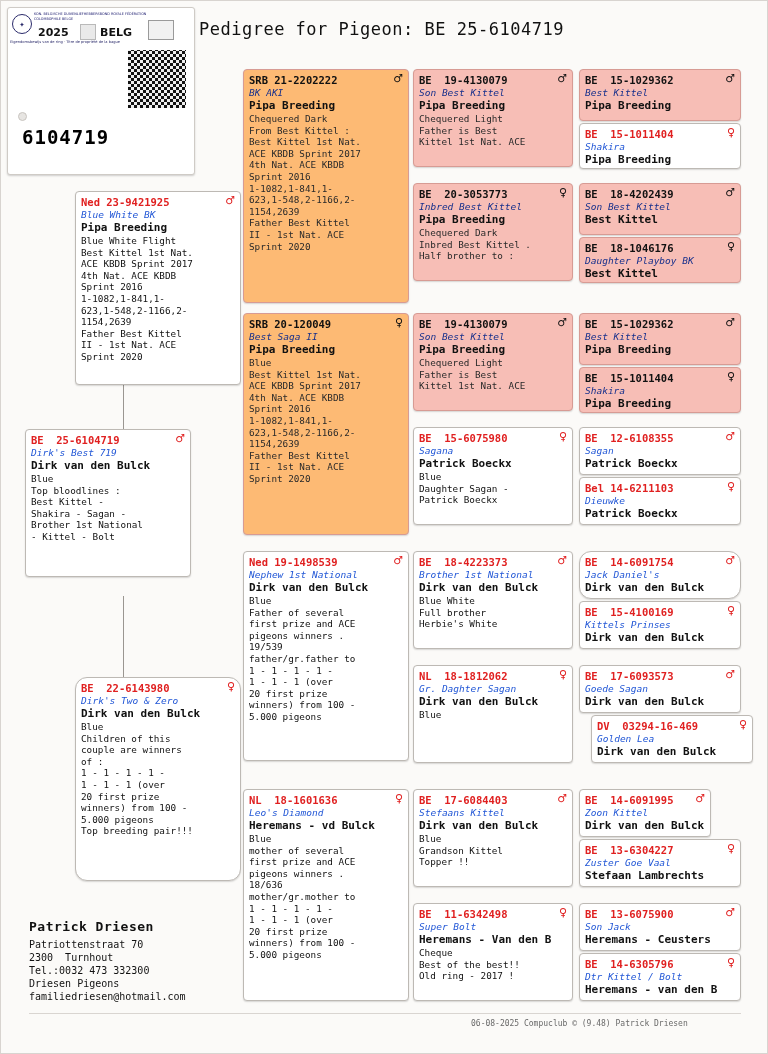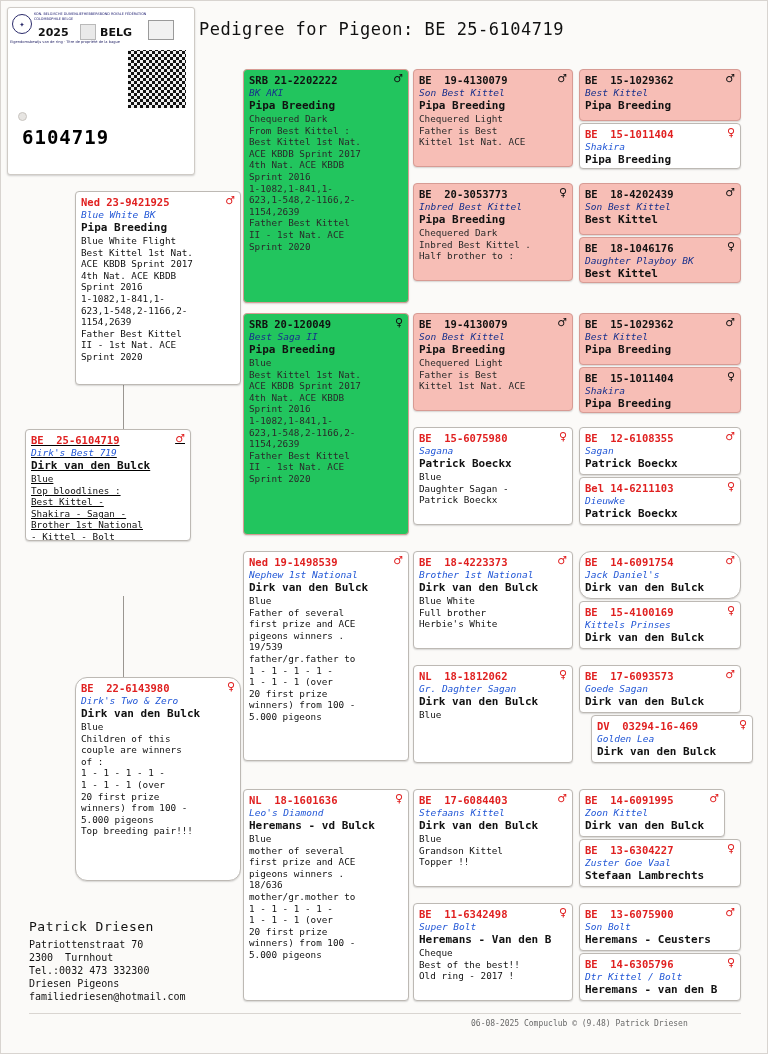--- a/index.html
+++ b/index.html
@@ -84,21 +84,21 @@
   
   .box {
     position:absolute;
     background:#ffffff;
     border:1px solid #bdb9b4;
     border-radius:4px;
     box-shadow:0 1px 1.5px rgba(0,0,0,.15);
     padding:4px 5px 3px 5px;
     overflow:hidden;
   }
-  .box.pink { background:#22c55e; border-color:#d79b94; }
+  .box.pink { background:#fdba74; border-color:#d79b94; }
   .box.pinkish { background:#f7beb6; border-color:#d79b94; }
 
   .hdr { display:flex; align-items:flex-start; }
   .ring {
     font-family:"DejaVu Sans Mono", monospace;
     font-size:10.5px; font-weight:bold; color:#e02020;
     white-space:pre;
     flex:1 1 auto;
   }
   .box.pink .ring, .box.pinkish .ring { color:#111; }
@@ -128,21 +128,21 @@
   .box.pink .lines, .box.pinkish .lines { color:#2a2a2a; }
 
   
   .conn { position:absolute; background:#9a9691; }
 
   
   .footer {
     position:absolute; left:28px; top:918px; width:230px;
   }
   .footer .fname {
-    font-family:"DejaVu Sans Mono", monospace; font-weight:normal;
+    font-family:"DejaVu Sans Mono", monospace; font-weight:bold;
     font-size:13px; color:#111; letter-spacing:.5px;
   }
   .footer .flines {
     font-family:"DejaVu Sans Mono", monospace; font-size:10px;
     color:#111; line-height:13px; margin-top:4px; white-space:pre-wrap;
   }
   .botbar {
     position:absolute; left:470px; top:1018px;
     font-family:"DejaVu Sans Mono", monospace; font-size:8px; color:#6a6a6a;
   }
@@ -171,21 +171,21 @@
   </div>
 
   <div class="title">Pedigree for Pigeon: BE  25-6104719</div>
 
   <div class="conn" style="left:122px; top:300px; width:1px; height:150px;"></div>
   <div class="conn" style="left:122px; top:300px; width:62px; height:1px;"></div>
   <div class="conn" style="left:122px; top:450px; width:62px; height:1px;"></div>
   <div class="conn" style="left:122px; top:595px; width:1px; height:110px;"></div>
   <div class="conn" style="left:122px; top:705px; width:62px; height:1px;"></div>
 
-  <div class="box" style="left:24px; top:428px; width:166px; height:112px;text-decoration:underline;">
+  <div class="box" style="left:24px; top:428px; width:166px; height:148px;">
     <div class="hdr">
         <span class="ring">BE  25-6104719</span>
         <span class="sexm">♂</span>
       </div>
     <div class="name">Dirk's Best 719</div>
     <div class="owner">Dirk van den Bulck</div>
     <div class="lines">Blue
 Top bloodlines :
 Best Kittel -
 Shakira - Sagan -
@@ -502,21 +502,21 @@
   </div>
   <div class="box" style="left:578px; top:714px; width:162px; height:48px;margin-left:12px;">
     <div class="hdr">
         <span class="ring">DV  03294-16-469</span>
         <span class="sexf">♀</span>
       </div>
     <div class="name">Golden Lea</div>
     <div class="owner">Dirk van den Bulck</div>
   </div>
 
-  <div class="box" style="left:578px; top:788px; width:146px; height:48px;">
+  <div class="box" style="left:578px; top:788px; width:132px; height:48px;">
     <div class="hdr">
         <span class="ring">BE  14-6091995</span>
         <span class="sexm">♂</span>
       </div>
     <div class="name">Zoon Kittel</div>
     <div class="owner">Dirk van den Bulck</div>
   </div>
   <div class="box" style="left:578px; top:838px; width:162px; height:48px;">
     <div class="hdr">
         <span class="ring">BE  13-6304227</span>
@@ -524,21 +524,21 @@
       </div>
     <div class="name">Zuster Goe Vaal</div>
     <div class="owner">Stefaan Lambrechts</div>
   </div>
 
   <div class="box" style="left:578px; top:902px; width:162px; height:48px;">
     <div class="hdr">
         <span class="ring">BE  13-6075900</span>
         <span class="sexm">♂</span>
       </div>
-    <div class="name">Son Bolt</div>
+    <div class="name">Son Jack</div>
     <div class="owner">Heremans - Ceusters</div>
   </div>
   <div class="box" style="left:578px; top:952px; width:162px; height:48px;">
     <div class="hdr">
         <span class="ring">BE  14-6305796</span>
         <span class="sexf">♀</span>
       </div>
     <div class="name">Dtr Kittel / Bolt</div>
     <div class="owner">Heremans - van den B</div>
   </div>

